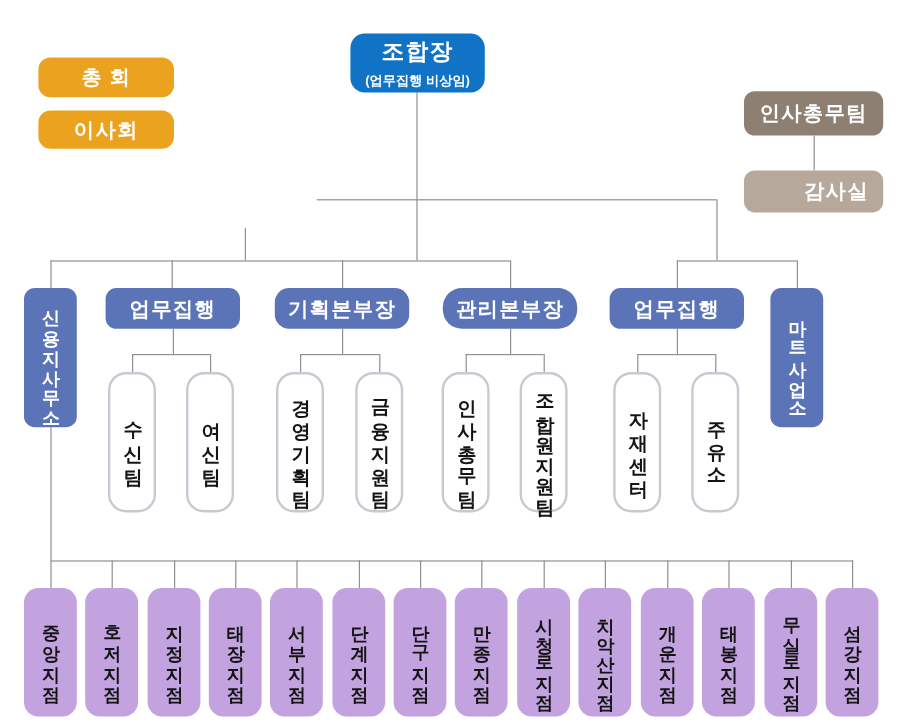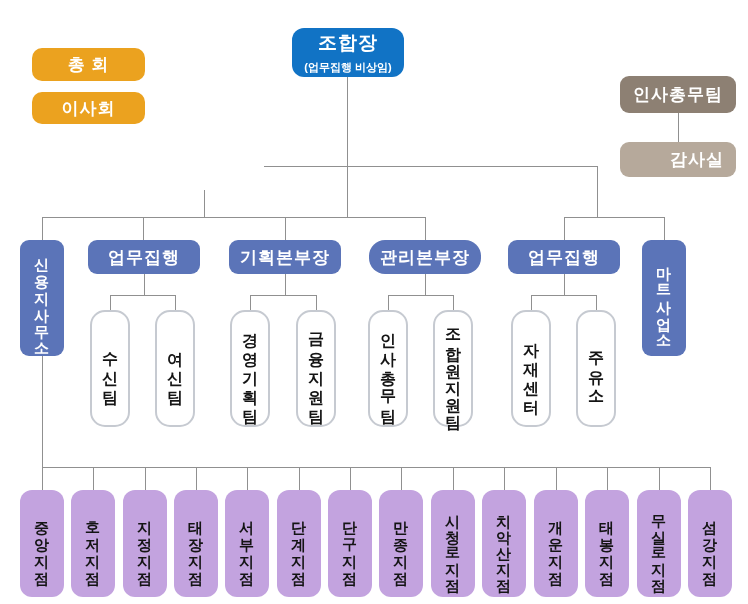--- a/index.html
+++ b/index.html
@@ -106,21 +106,21 @@
   </div>
 
 
   <div class="box slate" style="left:20px;top:240px;width:44px;height:116px;">
     <span class="vtext">신용지사무소</span>
   </div>
 
   <div class="box slate" style="left:88px;top:240px;width:112px;height:34px;">
     <span class="lbl-md">업무집행</span>
   </div>
-  <div class="box slate" style="left:229px;top:240px;width:112px;height:34px;">
+  <div class="box slate" style="left:229px;top:240px;width:112px;height:34px;border-radius:12px;">
     <span class="lbl-md">기획본부장</span>
   </div>
   <div class="box slate" style="left:369px;top:240px;width:112px;height:34px;border-radius:16px;">
     <span class="lbl-md">관리본부장</span>
   </div>
   <div class="box slate" style="left:508px;top:240px;width:112px;height:34px;">
     <span class="lbl-md">업무집행</span>
   </div>
 
   <div class="box slate" style="left:642px;top:240px;width:44px;height:116px;">

